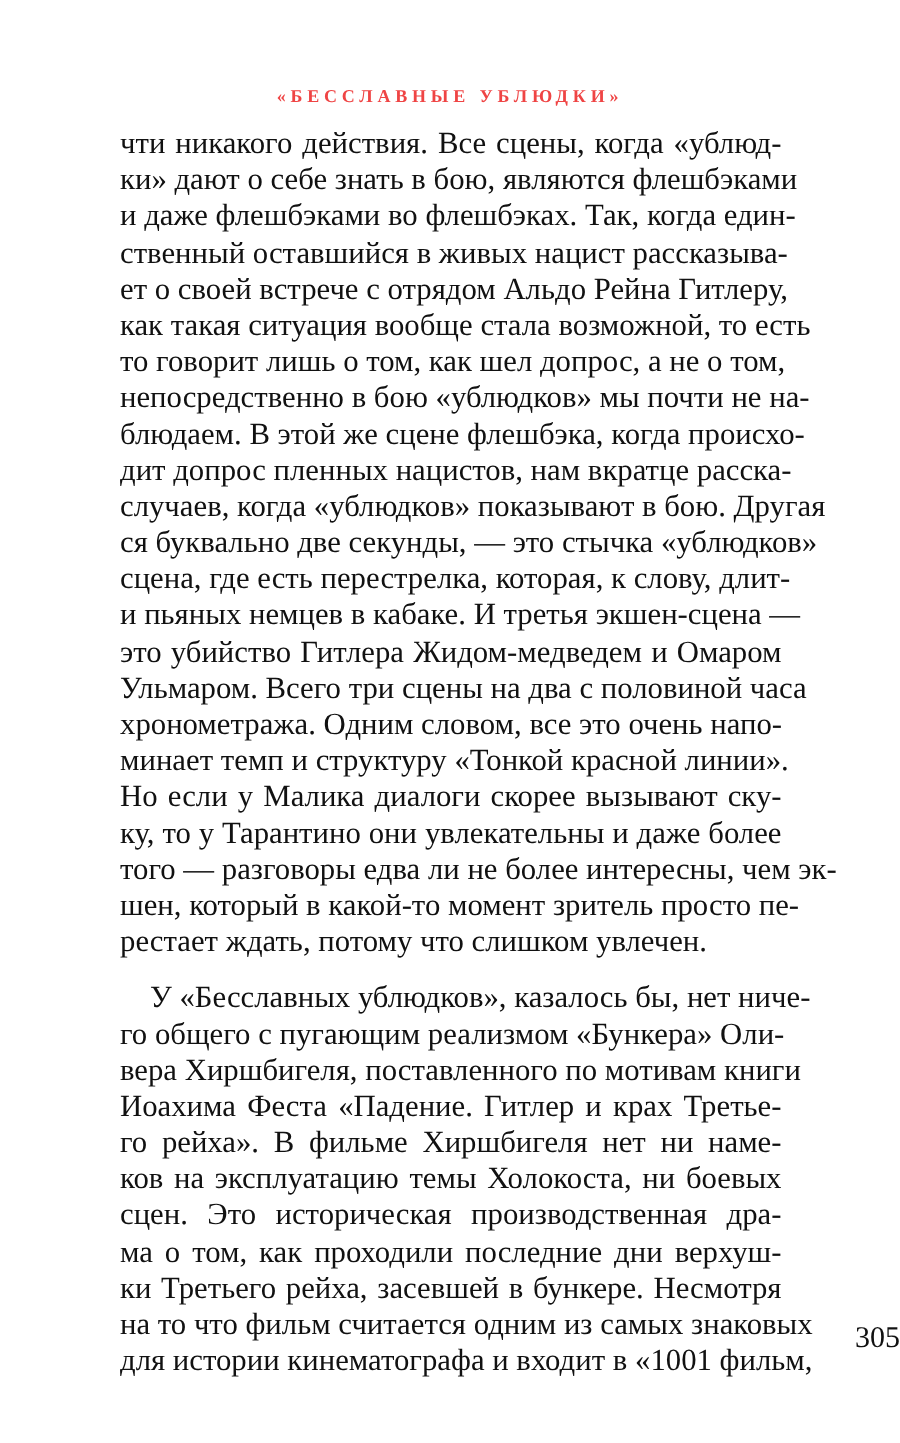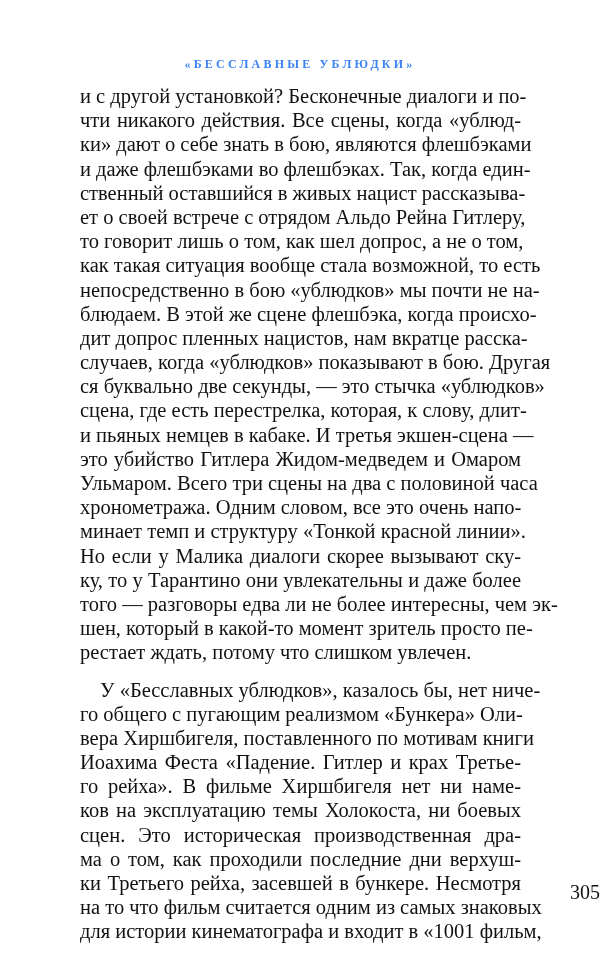--- a/index.html
+++ b/index.html
@@ -18,21 +18,21 @@
     .running-head {
       position: absolute;
       top: 57px;
       left: 0;
       width: 600px;
       text-align: center;
       font-family: "Liberation Serif", serif;
       font-size: 12px;
       font-weight: bold;
       letter-spacing: 3.2px;
-      color: #3b82f6;
+      color: #ef4444;
     }
     .text-block {
       position: absolute;
       top: 84px;
       left: 80px;
       width: 441px;
     }
     .line {
       display: block;
       height: 24.2px;
@@ -61,28 +61,27 @@
       font-size: 20px;
       color: #111111;
     }
   </style>
 </head>
 <body>
 
 <div class="running-head">«БЕССЛАВНЫЕ УБЛЮДКИ»</div>
 
 <div class="text-block">
-  <span class="line">и с другой установкой? Бесконечные диалоги и по-</span>
   <span class="line">чти никакого действия. Все сцены, когда «ублюд-</span>
   <span class="line">ки» дают о себе знать в бою, являются флешбэками</span>
   <span class="line">и даже флешбэками во флешбэках. Так, когда един-</span>
   <span class="line">ственный оставшийся в живых нацист рассказыва-</span>
   <span class="line">ет о своей встрече с отрядом Альдо Рейна Гитлеру,</span>
+  <span class="line">как такая ситуация вообще стала возможной, то есть</span>
   <span class="line">то говорит лишь о том, как шел допрос, а не о том,</span>
-  <span class="line">как такая ситуация вообще стала возможной, то есть</span>
   <span class="line">непосредственно в бою «ублюдков» мы почти не на-</span>
   <span class="line">блюдаем. В этой же сцене флешбэка, когда происхо-</span>
   <span class="line">дит допрос пленных нацистов, нам вкратце расска-</span>
   <span class="line">случаев, когда «ублюдков» показывают в бою. Другая</span>
   <span class="line">ся буквально две секунды, — это стычка «ублюдков»</span>
   <span class="line">сцена, где есть перестрелка, которая, к слову, длит-</span>
   <span class="line">и пьяных немцев в кабаке. И третья экшен-сцена —</span>
   <span class="line">это убийство Гитлера Жидом-медведем и Омаром</span>
   <span class="line">Ульмаром. Всего три сцены на два с половиной часа</span>
   <span class="line">хронометража. Одним словом, все это очень напо-</span>

